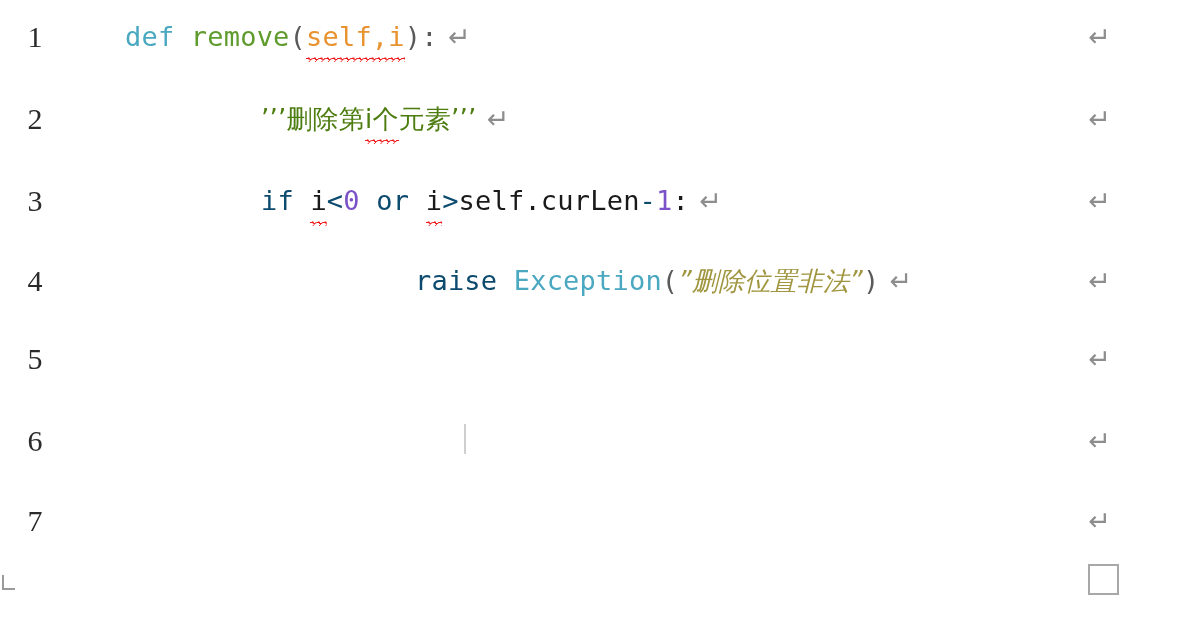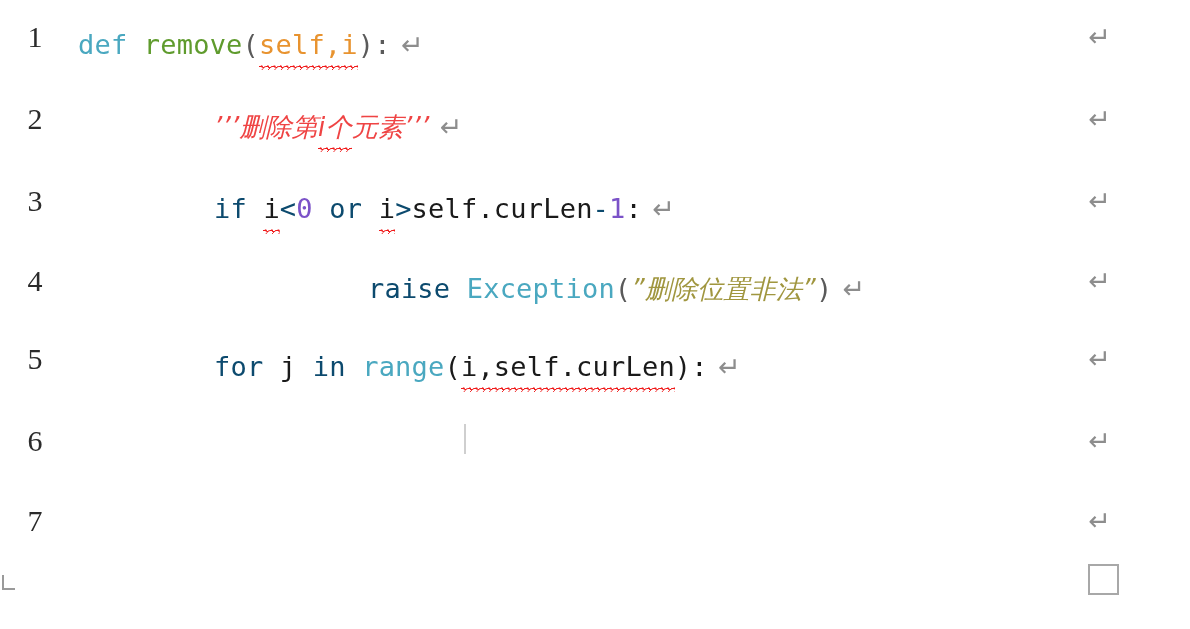--- a/index.html
+++ b/index.html
@@ -64,43 +64,44 @@
     text-align: center;
     font-family: "Liberation Serif", "DejaVu Serif", serif;
     font-size: 30px;
     line-height: 46px;
     color: #2b2b2b;
     letter-spacing: 0;
   }
 
   .code {
     position: absolute;
-    top: 8px;
+    top: 0;
     font-family: "DejaVu Sans Mono", "Liberation Mono", monospace;
     font-size: 27px;
     line-height: 46px;
     color: #1a1a1a;
     white-space: pre;
     letter-spacing: 0.2px;
+    margin-left: 47px;
   }
 
   
   .ind0 { left: 78px; }
   .ind1 { left: 214px; }
   .ind2 { left: 368px; }
 
   
   .kw-def      { color: #4AA8C0; }   
   .fn-name     { color: #5F9B2D; }   
   .param       { color: #E8932F; }   
   .punct       { color: #5a5a5a; }   
   .kw          { color: #0c4a6e; }   
   .num         { color: #7B52C8; }   
   .plain       { color: #1a1a1a; }   
-  .comment     { color: #ef4444; font-style: italic; }   
+  .comment     { color: #4d7c0f; }   
   .str         { color: #A0963F; font-style: italic; }   
 
   
   .cjk {
     font-family: "DejaVu Sans", "Liberation Sans", sans-serif;
     font-size: 26px;
   }
 
   
   .sq {
@@ -170,21 +171,20 @@
         <div class="code ind1"><span class="kw">if</span><span class="plain"> </span><span class="plain sq">i</span><span class="kw">&lt;</span><span class="num">0</span><span class="plain"> </span><span class="kw">or</span><span class="plain"> </span><span class="plain sq">i</span><span class="kw">&gt;</span><span class="plain">self.curLen</span><span class="kw">-</span><span class="num">1</span><span class="plain">:</span><span class="pilcrow inline">↵</span></div>
         <div class="pilcrow margin">↵</div>
       </div>
       <div class="line" style="top: 258px;">
         <div class="lineno">4</div>
         <div class="code ind2"><span class="kw">raise</span><span class="plain"> </span><span class="kw-def">Exception</span><span class="punct">(</span><span class="str cjk">”删除位置非法”</span><span class="punct">)</span><span class="pilcrow inline">↵</span></div>
         <div class="pilcrow margin">↵</div>
       </div>
       <div class="line" style="top: 336px;">
         <div class="lineno">5</div>
-        <div class="code ind1"><span class="kw">for</span><span class="plain"> </span><span class="plain">j</span><span class="plain"> </span><span class="kw">in</span><span class="plain"> </span><span class="kw-def">range</span><span class="plain">(</span><span class="plain sq">i,self.curLen</span><span class="plain">)</span><span class="plain">:</span><span class="pilcrow inline">↵</span></div>
         <div class="pilcrow margin">↵</div>
       </div>
       <div class="line" style="top: 418px;">
         <div class="lineno">6</div>
         <div class="pilcrow margin">↵</div>
       </div>
       <div class="line" style="top: 498px;">
         <div class="lineno">7</div>
         <div class="pilcrow margin">↵</div>
       </div>

